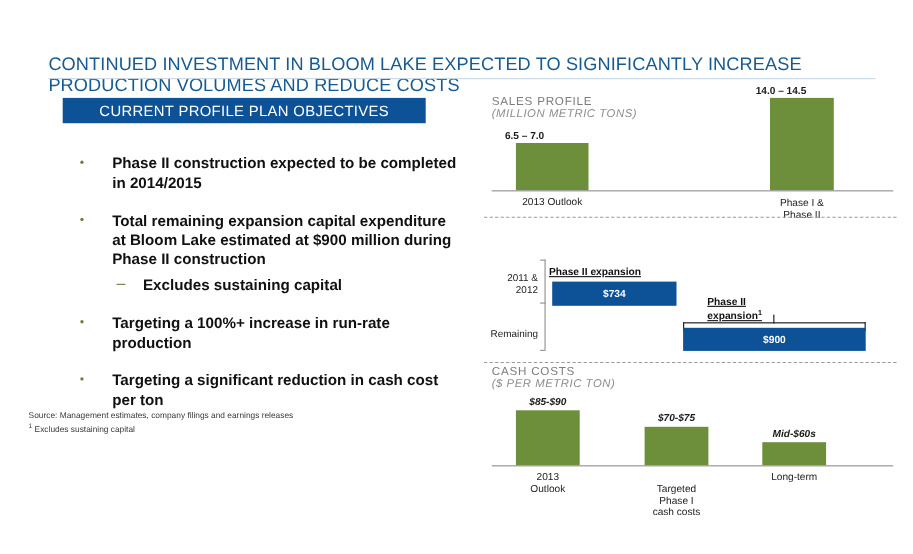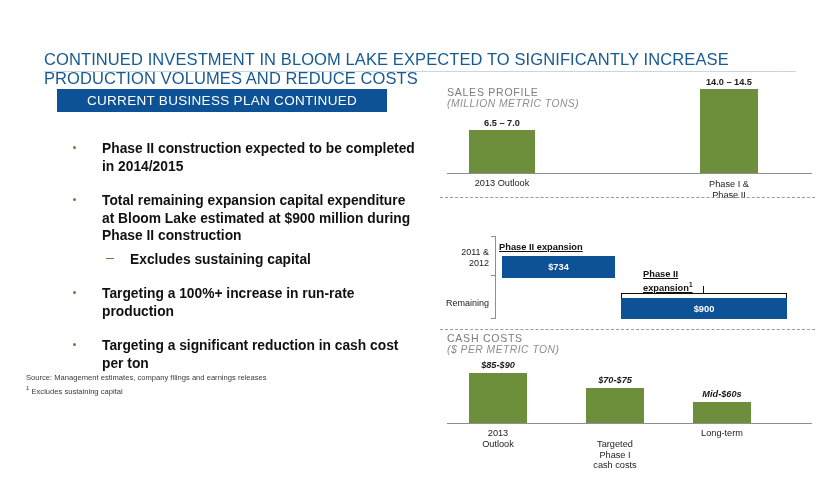--- a/index.html
+++ b/index.html
@@ -73,21 +73,21 @@
 
   
   #sales{position:absolute;left:447px;top:86px;width:375px;height:105px;}
   #sales .hdr{position:absolute;left:0;top:0;}
   #sales .axis{
     position:absolute;left:0;bottom:17px;width:365px;height:1px;background:#8e8e8e;
   }
   .gbar{position:absolute;background:#6d8f3b;}
   .bar-val{
     position:absolute;font-size:9.2px;font-weight:bold;color:#1a1a1a;
-    text-align:center;white-space:nowrap;
+    text-align:left;white-space:nowrap;
   }
   .bar-cat{
     position:absolute;font-size:9.2px;color:#222;text-align:center;
     line-height:10.5px;white-space:nowrap;
   }
 
   
   #capex{position:absolute;left:447px;top:206px;width:375px;height:118px;}
   #capex .yaxis{
     position:absolute;left:48px;top:30px;width:1px;height:82px;background:#8e8e8e;
@@ -121,21 +121,21 @@
 
 <div class="slide">
 
   <div class="title-block">
     <div class="title-line">CONTINUED INVESTMENT IN BLOOM LAKE EXPECTED TO SIGNIFICANTLY INCREASE</div>
     <div class="title-line">PRODUCTION VOLUMES AND REDUCE COSTS</div>
   </div>
   <div class="title-rule"></div>
 
   <div class="banner">
-    <span class="banner-text">CURRENT BUSINESS PLAN CONTINUED</span>
+    <span class="banner-text">CURRENT PROFILE PLAN OBJECTIVES</span>
   </div>
 
   <div class="bullets">
     <div class="bullet">
       <span class="dot"></span>
       <div class="btext">Phase II construction expected to be completed in 2014/2015</div>
     </div>
     <div class="bullet" style="margin-bottom:6px;">
       <span class="dot"></span>
       <div class="btext">Total remaining expansion capital expenditure at Bloom Lake estimated at $900 million during Phase II construction</div>

